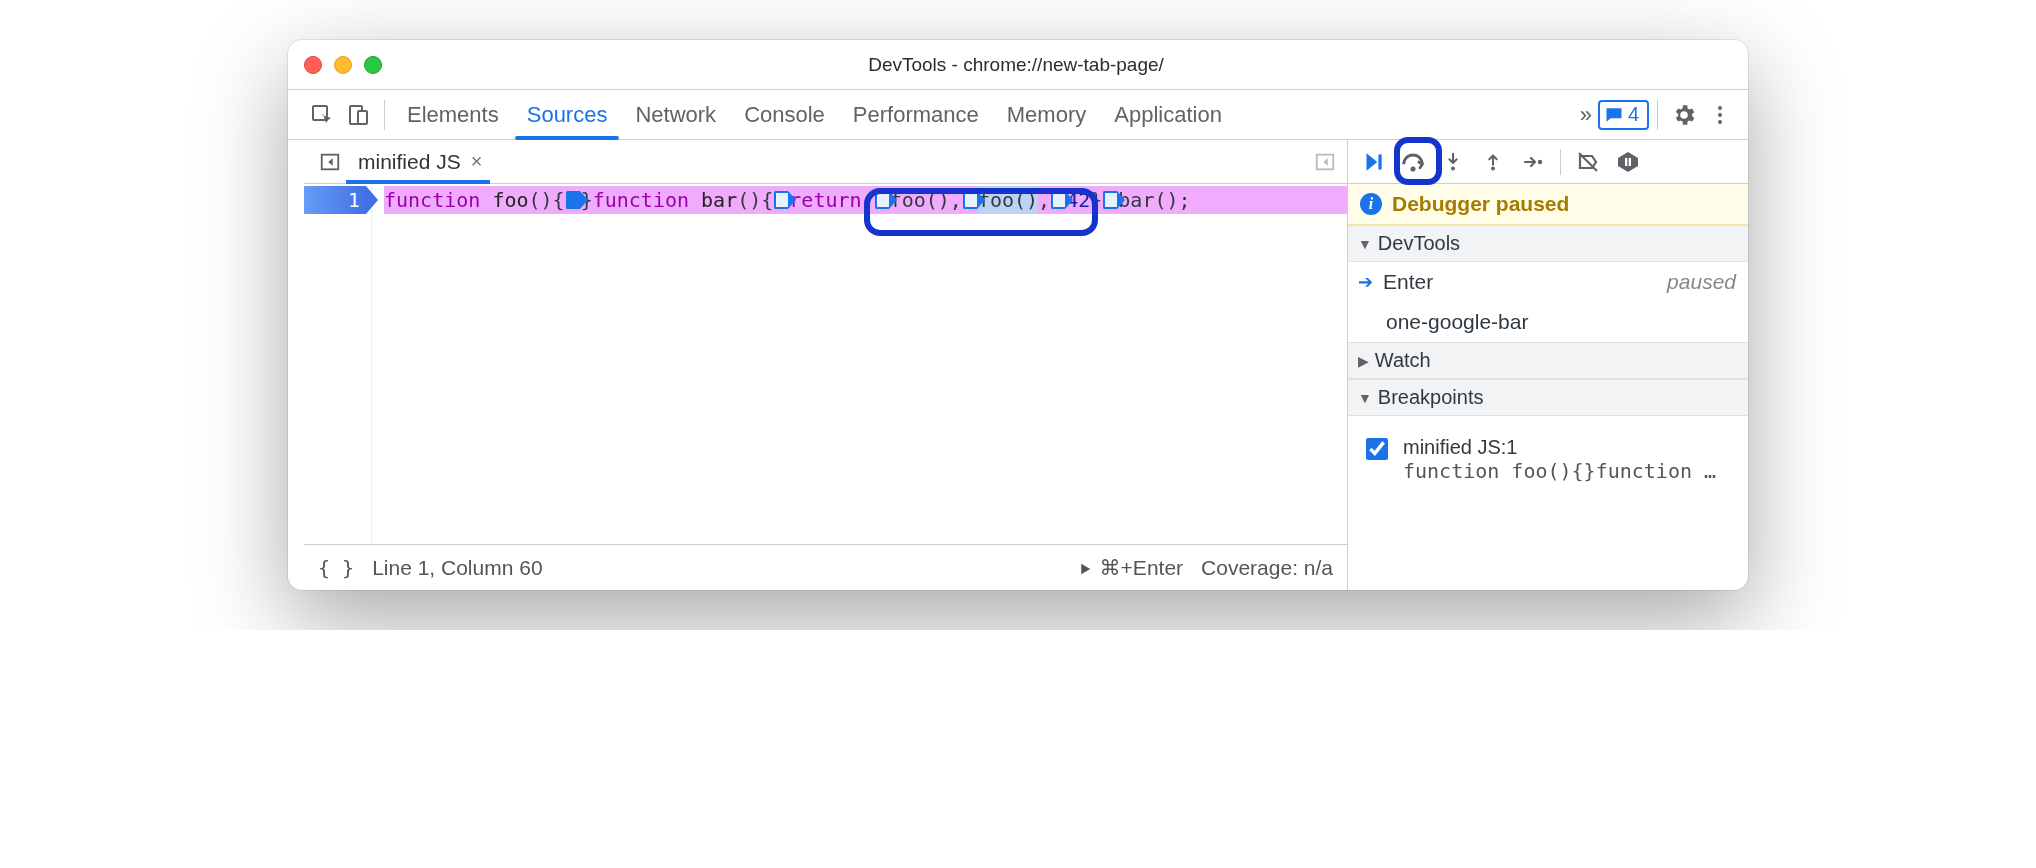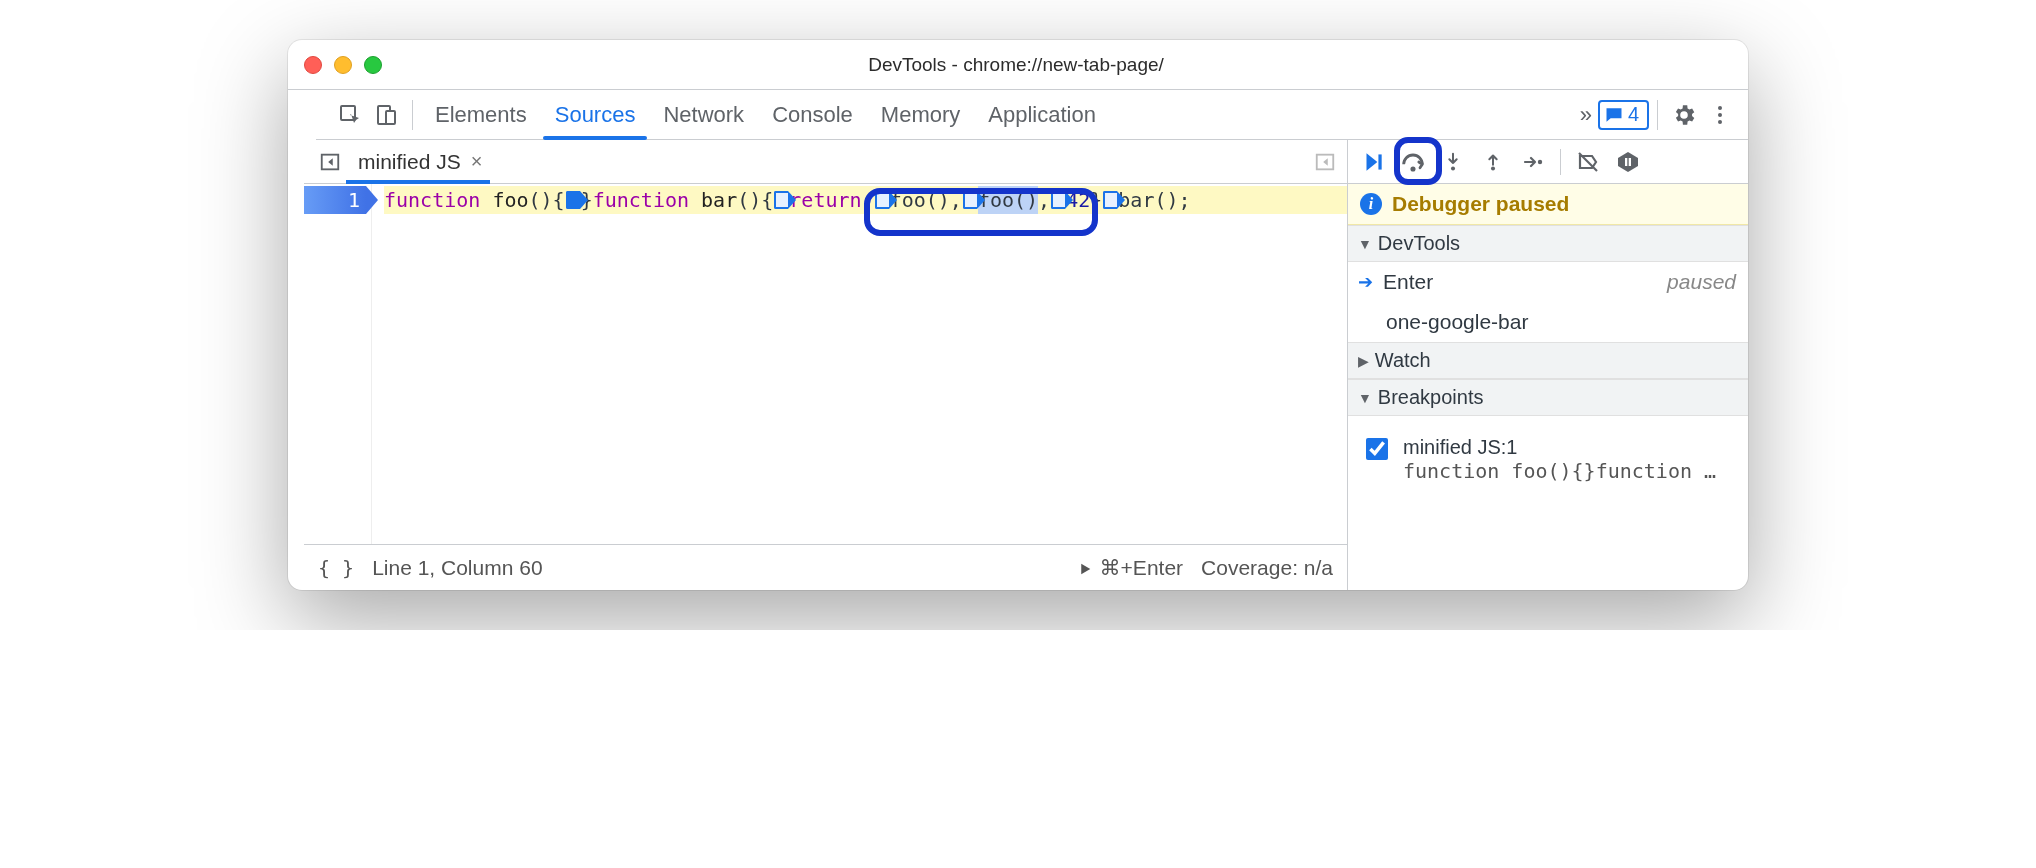--- a/index.html
+++ b/index.html
@@ -56,21 +56,20 @@
     font-size: 19px; color: #2c2c2c; font-weight: 500;
     pointer-events: none;
   }
   
   .tabstrip {
     display: flex;
     align-items: center;
     height: 50px;
     border-bottom: 1px solid var(--border);
     padding: 0 10px 0 16px;
-    margin-left: 28px;
   }
   .tabstrip .icon-btn {
     width: 36px; height: 36px;
     display: flex; align-items: center; justify-content: center;
     color: #5f6368;
   }
   .tabstrip .sep {
     width: 1px; height: 30px; background: var(--border);
     margin: 0 8px;
   }
@@ -193,21 +192,21 @@
   }
   .code {
     flex: 1;
     padding: 2px 0 0 12px;
     white-space: nowrap;
     position: relative;
   }
   .codeline {
     height: 28px; line-height: 28px;
     display: flex; align-items: center;
-    background: #fef9c3;
+    background: #f0abfc;
     padding-right: 8px;
   }
   .codeline span { white-space: pre; }
   .kw { color: var(--code-kw); }
   .num { color: var(--code-num); }
   .fn { color: #222; }
   .inline-marker, .inline-marker-cur {
     display: inline-block;
     width: 14px; height: 18px;
     margin: 0 1px;
@@ -364,20 +363,21 @@
       <svg viewBox="0 0 24 24" width="24" height="24" fill="none" stroke="currentColor" stroke-width="2">
           <rect x="4" y="3" width="12" height="18" rx="1"></rect>
           <rect x="12" y="8" width="9" height="13" rx="1" fill="#fff"></rect>
         </svg>
     </div>
     <div class="sep"></div>
     <div class="tab">Elements</div>
     <div class="tab active">Sources</div>
     <div class="tab">Network</div>
     <div class="tab">Console</div>
+    <div class="tab">Performance</div>
     <div class="tab">Memory</div>
     <div class="tab">Application</div>
     <div class="spacer"></div>
     <div class="tab" style="padding:0 6px">»</div>
     <div class="msg-badge">
       <svg viewBox="0 0 24 24" fill="currentColor">
           <path d="M3 4h18v12H8l-5 4V4z"></path>
         </svg>
       <span>4</span>
     </div>

